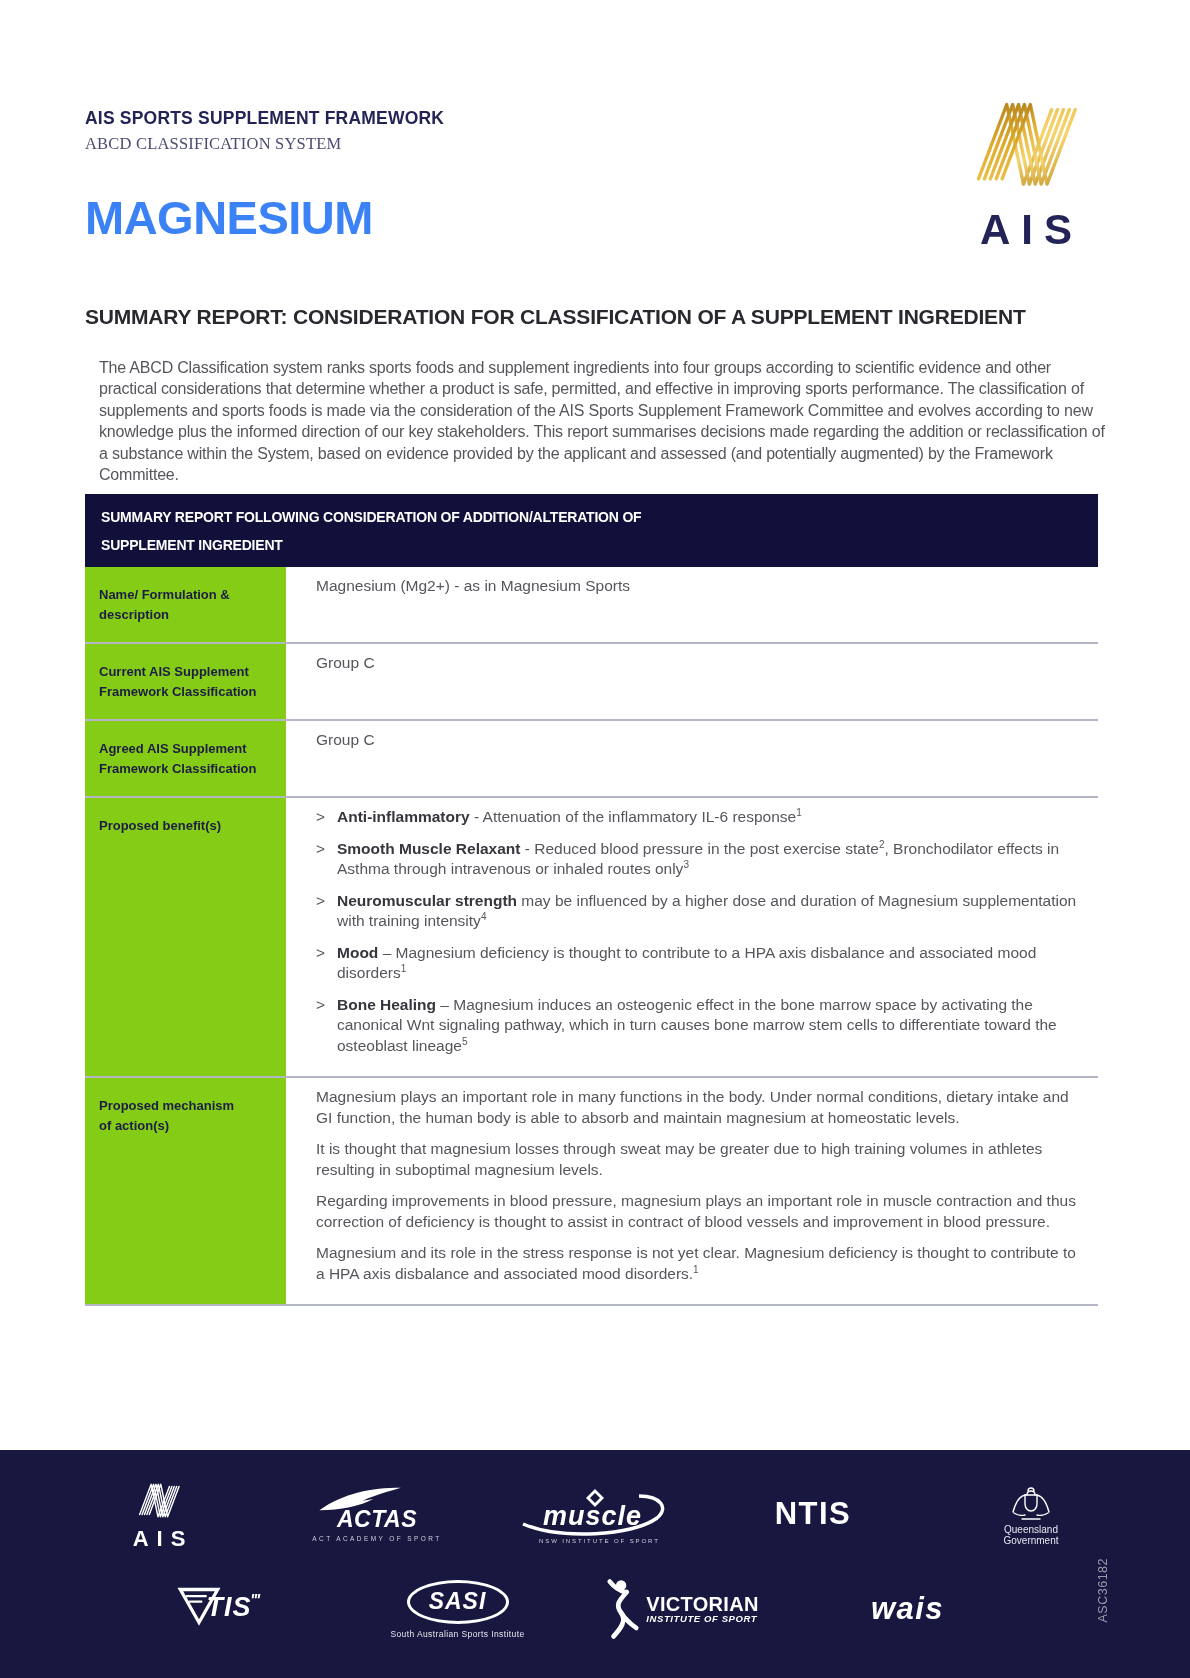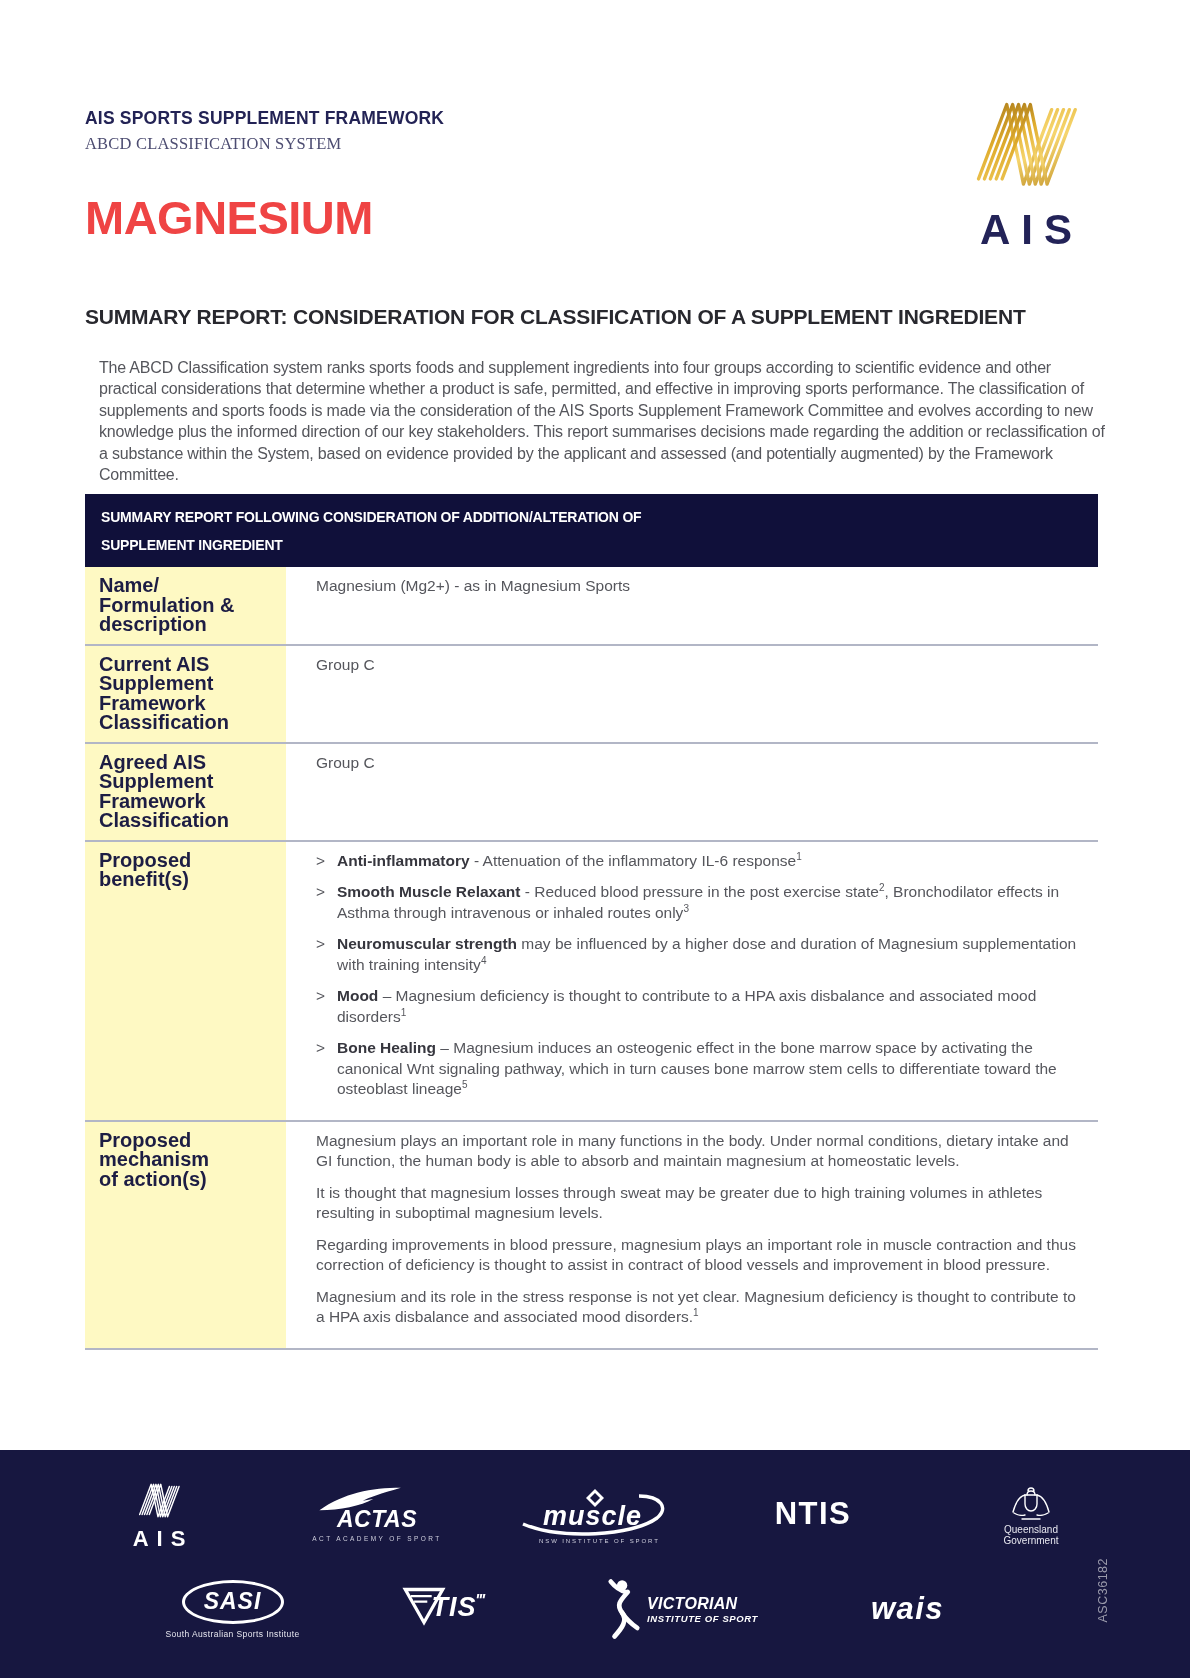--- a/index.html
+++ b/index.html
@@ -3,31 +3,31 @@
 <meta charset="utf-8">
 <style>
   html,body{margin:0;padding:0;background:#ffffff;}
   .page{
     position:relative;width:1190px;height:1678px;background:#ffffff;overflow:hidden;
     font-family:"Liberation Sans",sans-serif;color:#55565c;
   }
   
   .eyebrow{position:absolute;left:85px;top:108px;font-size:17.5px;font-weight:bold;color:#232355;letter-spacing:.2px;}
   .eyebrow-sub{position:absolute;left:85px;top:134px;font-size:16.5px;color:#4c4c71;letter-spacing:.2px;font-family:Liberation Serif, serif;}
-  .page-title{position:absolute;left:85px;top:190px;font-size:47px;font-weight:bold;color:#ef4444;letter-spacing:-.5px;margin:0;}
+  .page-title{position:absolute;left:85px;top:190px;font-size:47px;font-weight:bold;color:#3b82f6;letter-spacing:-.5px;margin:0;}
   .logo-block{position:absolute;left:950px;top:84px;width:152px;text-align:center;}
   .logo-block .ais-text{display:block;font-size:42px;font-weight:bold;color:#232358;letter-spacing:11px;text-indent:11px;margin-top:0px;}
   
   .summary-heading{position:absolute;left:85px;top:305px;width:1013px;font-size:21px;font-weight:bold;color:#28282e;letter-spacing:-.2px;margin:0;}
   .summary-body{position:absolute;left:85px;top:343px;width:1012px;font-size:16px;line-height:21.4px;letter-spacing:-.2px;color:#55565c;margin:14px;}
   
   .report{position:absolute;left:85px;top:494px;width:1013px;}
   .table-header{background:#10103a;color:#ffffff;font-size:14px;font-weight:bold;line-height:28px;padding:9px 16px 8px 16px;white-space:pre-line;letter-spacing:-.2px;}
   .t-row{display:flex;border-bottom:2px solid #b2b6c6;box-sizing:border-box;}
-  .label-cell{width:201px;min-width:201px;background:#fef9c3;color:#1d1d44;font-size:20px;font-weight:bold;line-height:19.5px;padding:9px 14px;box-sizing:border-box;white-space:pre-line;}
+  .label-cell{width:201px;min-width:201px;background:#84cc16;color:#1d1d44;font-size:13px;font-weight:bold;line-height:19.5px;padding:18px 14px;box-sizing:border-box;white-space:pre-line;}
   .value-cell{flex:1;padding:9px 18px 9px 30px;font-size:15.5px;line-height:20.5px;color:#55565c;}
   .t-row.short{min-height:50px;}
   .benefit{display:flex;margin:0 0 11px 0;}
   .benefit .chev{width:21px;min-width:21px;color:#55565c;}
   .benefit-body{flex:1;}
   .benefit-body b{color:#36363e;}
   .mech p{margin:0 0 11px 0;}
   sup{font-size:10px;line-height:0;vertical-align:super;}
   
   .footer{position:absolute;left:0;bottom:0;width:1190px;height:228px;background:#171740;color:#ffffff;}
@@ -45,21 +45,21 @@
   .ntis-word{font-size:31px;font-weight:900;letter-spacing:1.5px;}
   .qld-line{font-size:10px;line-height:11.5px;color:#e7e7ef;}
   .sasi-ellipse{width:102px;height:44px;border:3px solid #ffffff;border-radius:50%;display:flex;align-items:center;justify-content:center;box-sizing:border-box;}
   .sasi-word{font-size:23px;font-weight:900;font-style:italic;letter-spacing:1px;}
   .sasi-tag{font-size:8.5px;letter-spacing:.4px;color:#e7e7ef;margin-top:5px;}
   .tis-wrap{position:relative;width:112px;height:46px;}
   .tis-word{position:absolute;left:30px;top:6px;font-size:27px;font-weight:900;font-style:italic;letter-spacing:1px;}
   .tis-ticks{font-size:16px;font-style:italic;vertical-align:10px;letter-spacing:-2px;}
   .vis-wrap{display:flex;align-items:center;}
   .vis-text{margin-left:6px;text-align:left;}
-  .vis-l1{font-size:16px;font-weight:900;font-style:italic;letter-spacing:.3px;line-height:18px;}
+  .vis-l1{font-size:20px;font-weight:900;letter-spacing:.3px;line-height:18px;}
   .vis-l2{font-size:9.5px;font-weight:800;font-style:italic;letter-spacing:.6px;line-height:11px;}
   .wais-word{font-size:31px;font-weight:900;font-style:italic;letter-spacing:1.5px;}
   .doc-code{position:absolute;right:80px;top:108px;writing-mode:vertical-rl;transform:rotate(180deg);color:#9a9aab;font-size:12.5px;letter-spacing:.5px;}
 </style>
 </head>
 <body>
 
 <div class="page">
 
   <div class="eyebrow">AIS SPORTS SUPPLEMENT FRAMEWORK</div>
@@ -203,34 +203,34 @@
           </g>
         </svg>
         <span class="qld-line">Queensland</span>
         <span class="qld-line">Government</span>
       </div>
     </div>
 
     <div class="f-row f-row2">
 
       <div class="flogo">
-        <div class="sasi-ellipse">
-          <span class="sasi-word">SASI</span>
-        </div>
-        <span class="sasi-tag">South Australian Sports Institute</span>
-      </div>
-
-      <div class="flogo">
         <div class="tis-wrap">
           <svg width="44" height="40" viewBox="0 0 40 36">
             <path d="M3,3 L37,3 L20,33 Z" fill="none" stroke="#ffffff" stroke-width="3"></path>
             <path d="M8,9 H27 M11,14 H23" stroke="#ffffff" stroke-width="2"></path>
           </svg>
           <span class="tis-word"><span>TIS</span><span class="tis-ticks">‴</span></span>
         </div>
+      </div>
+
+      <div class="flogo">
+        <div class="sasi-ellipse">
+          <span class="sasi-word">SASI</span>
+        </div>
+        <span class="sasi-tag">South Australian Sports Institute</span>
       </div>
 
       <div class="flogo">
         <div class="vis-wrap">
           <svg width="34" height="62" viewBox="0 0 36 64">
             <circle cx="16" cy="7" r="5.5" fill="#ffffff"></circle>
             <g fill="none" stroke="#ffffff" stroke-width="5" stroke-linecap="round">
               <path d="M4,3 C8,8 12,12 20,14"></path>
               <path d="M22,14 C13,24 10,28 16,36 C22,44 16,52 8,61"></path>
               <path d="M16,36 C20,42 26,48 32,52"></path>

